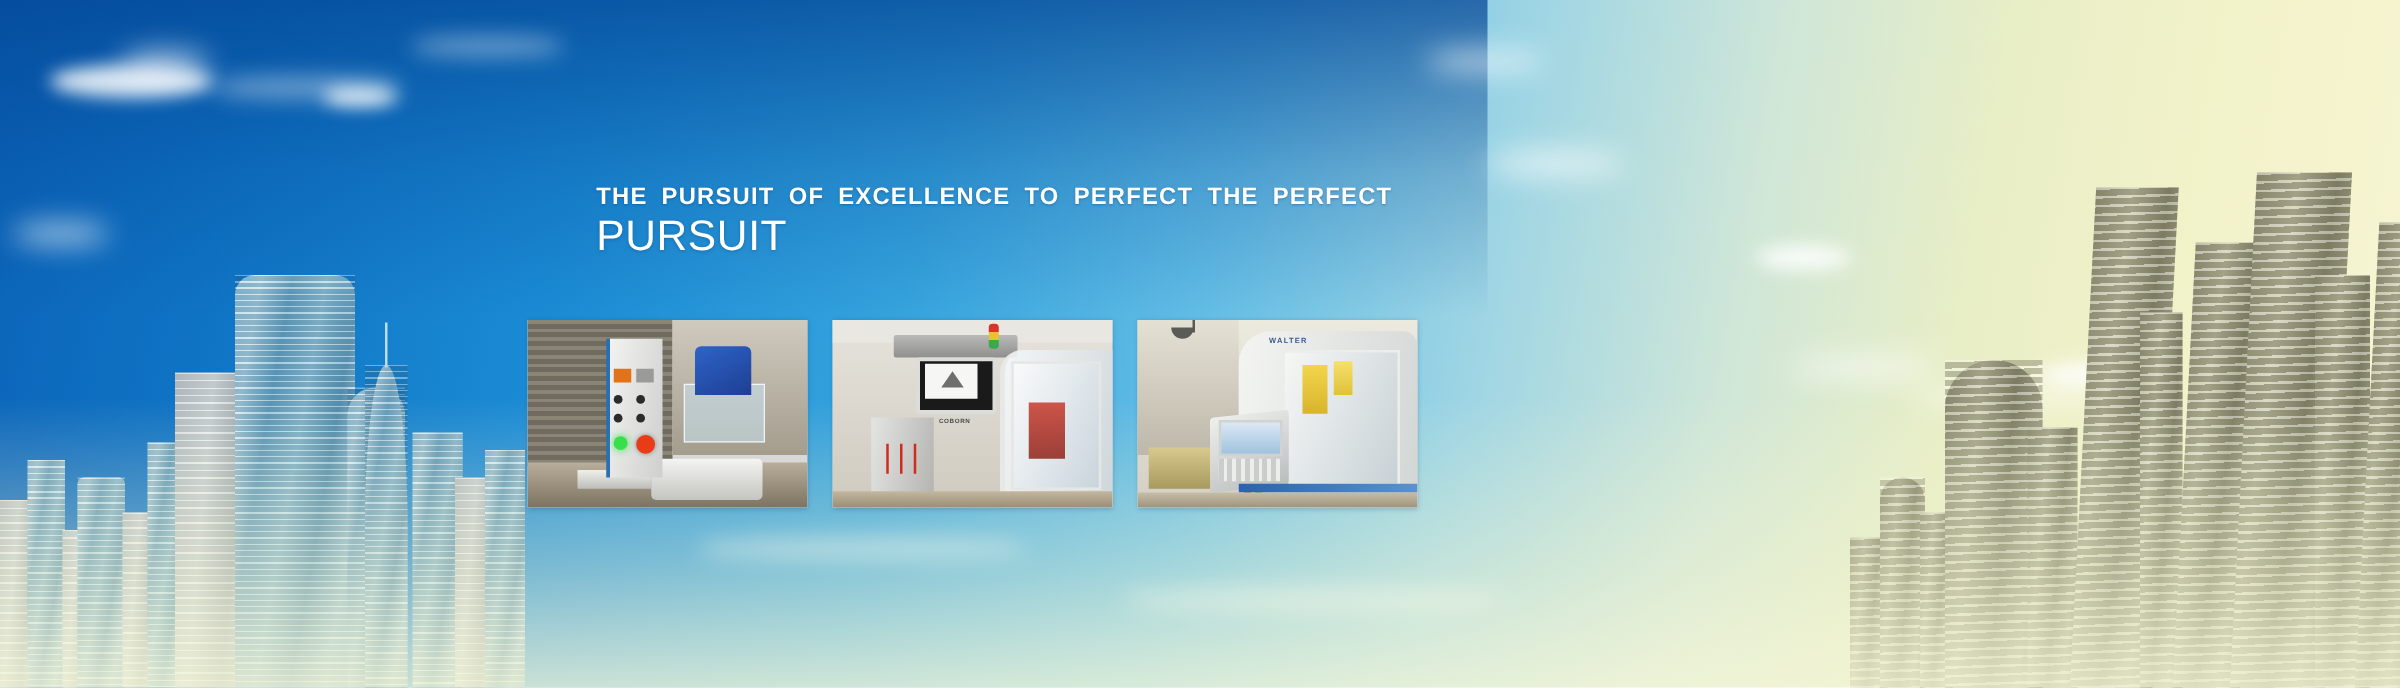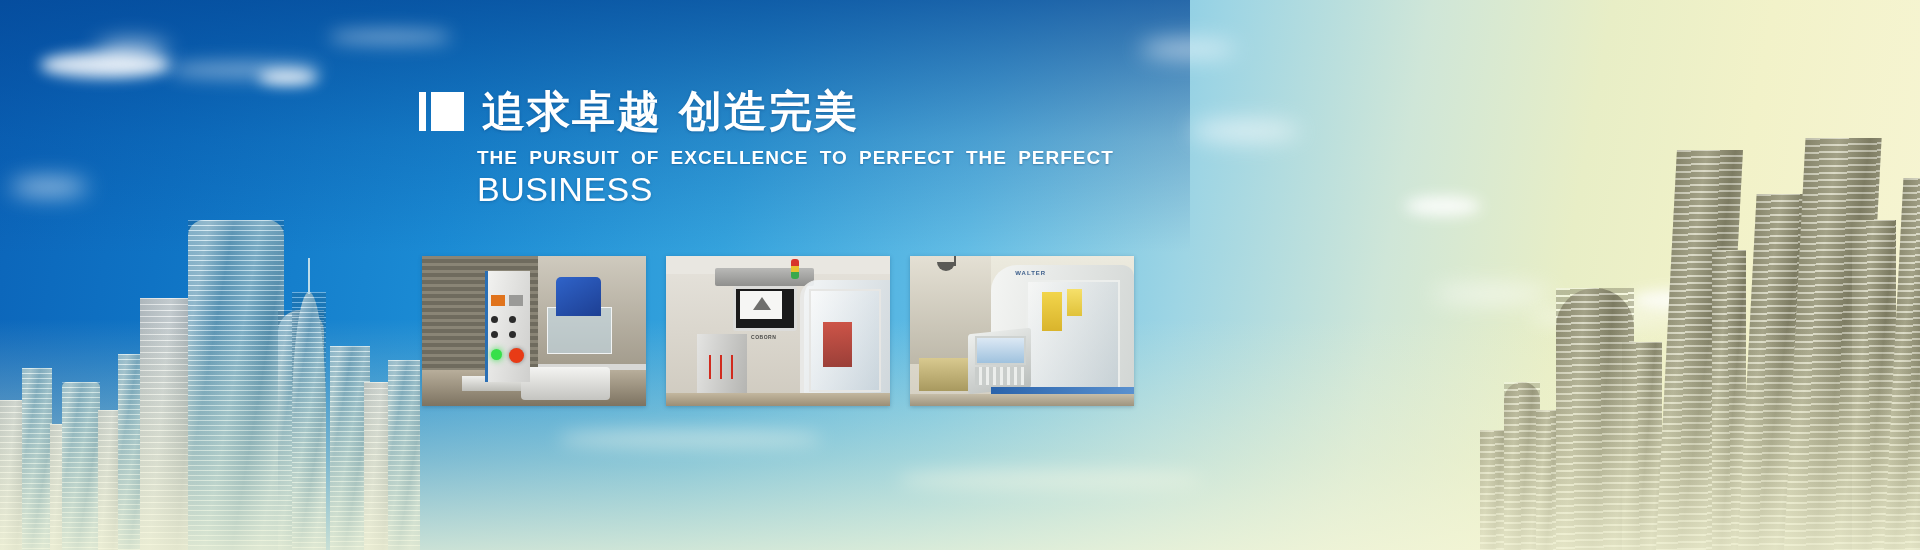--- a/index.html
+++ b/index.html
@@ -263,30 +263,23 @@
     <div class="bld sepia lean" style="left:378px;width:54px;height:356px;"></div>
     <div class="bld sepia lean" style="left:424px;width:76px;height:412px;"></div>
     <div class="bld sepia" style="left:492px;width:44px;height:330px;"></div>
     <div class="bld sepia lean" style="left:524px;width:40px;height:372px;"></div>
   </div>
 
   <div class="sky-bottom-warm"></div>
 
   <div class="content">
 
-    <div class="headline-row">
-      <div class="logo-mark">
-        <div class="logo-bar"></div>
-        <div class="logo-square"></div>
-      </div>
-      <div class="headline">追求卓越  创造完美</div>
-    </div>
 
     <div class="subtitle">THE  PURSUIT  OF  EXCELLENCE  TO  PERFECT  THE  PERFECT</div>
-    <div class="business">BUSINESS</div>
+    <div class="business">PURSUIT</div>
 
     <div class="photos">
 
       <div class="photo p1">
         <div class="wall"></div>
         <div class="wall2"></div>
         <div class="floor"></div>
         <div class="table"></div>
         <div class="guard"></div>
         <div class="head"></div>

